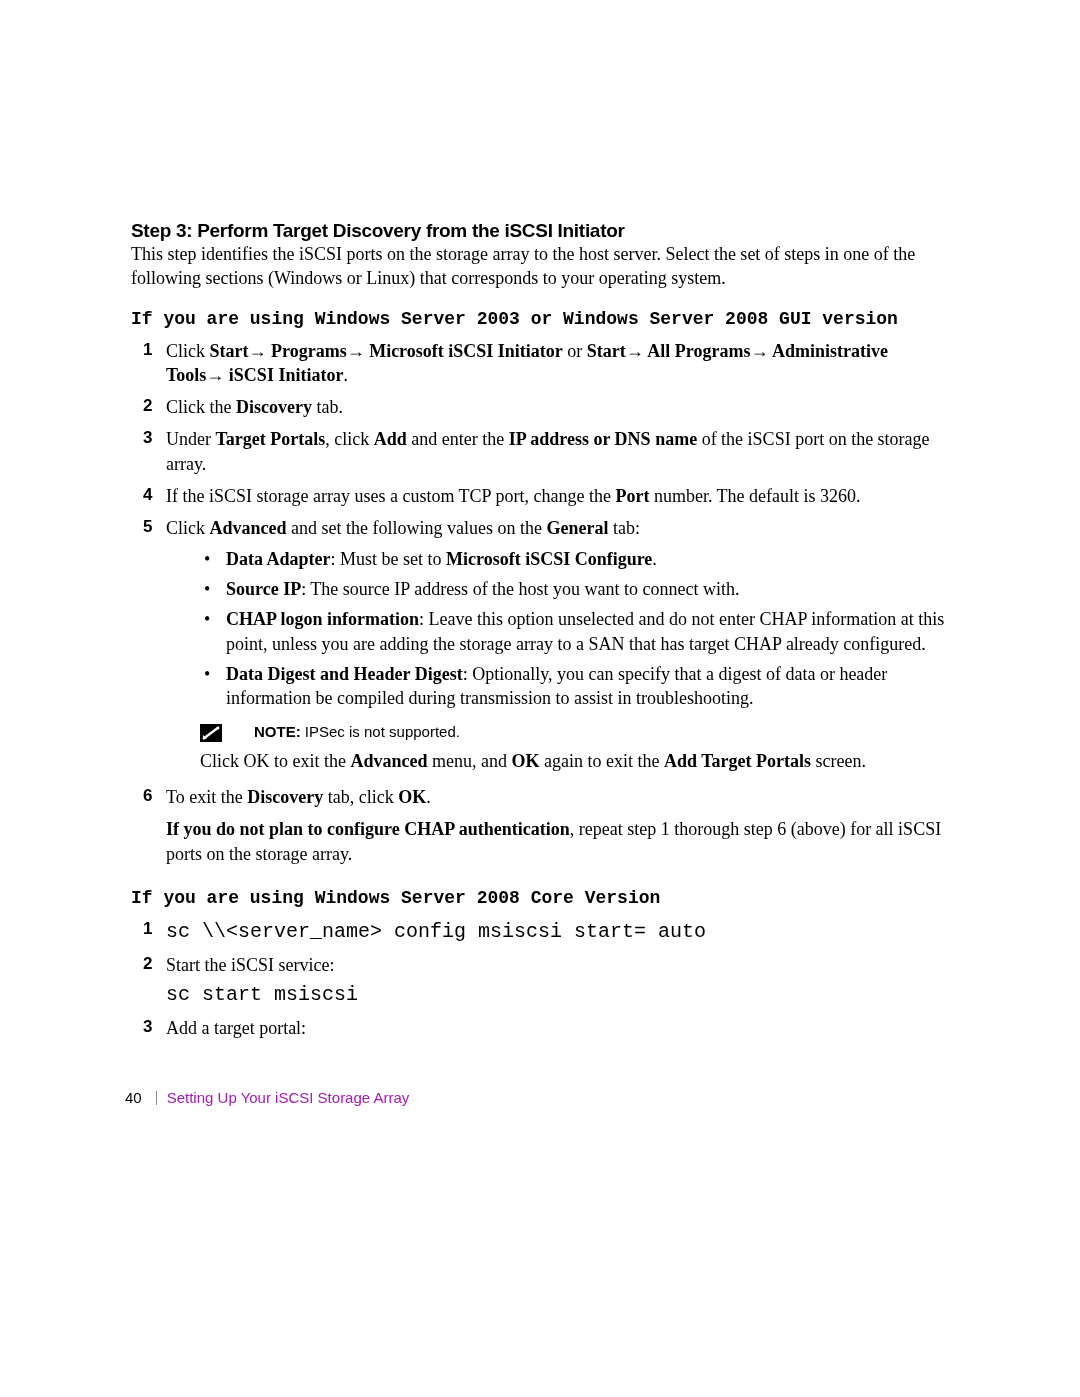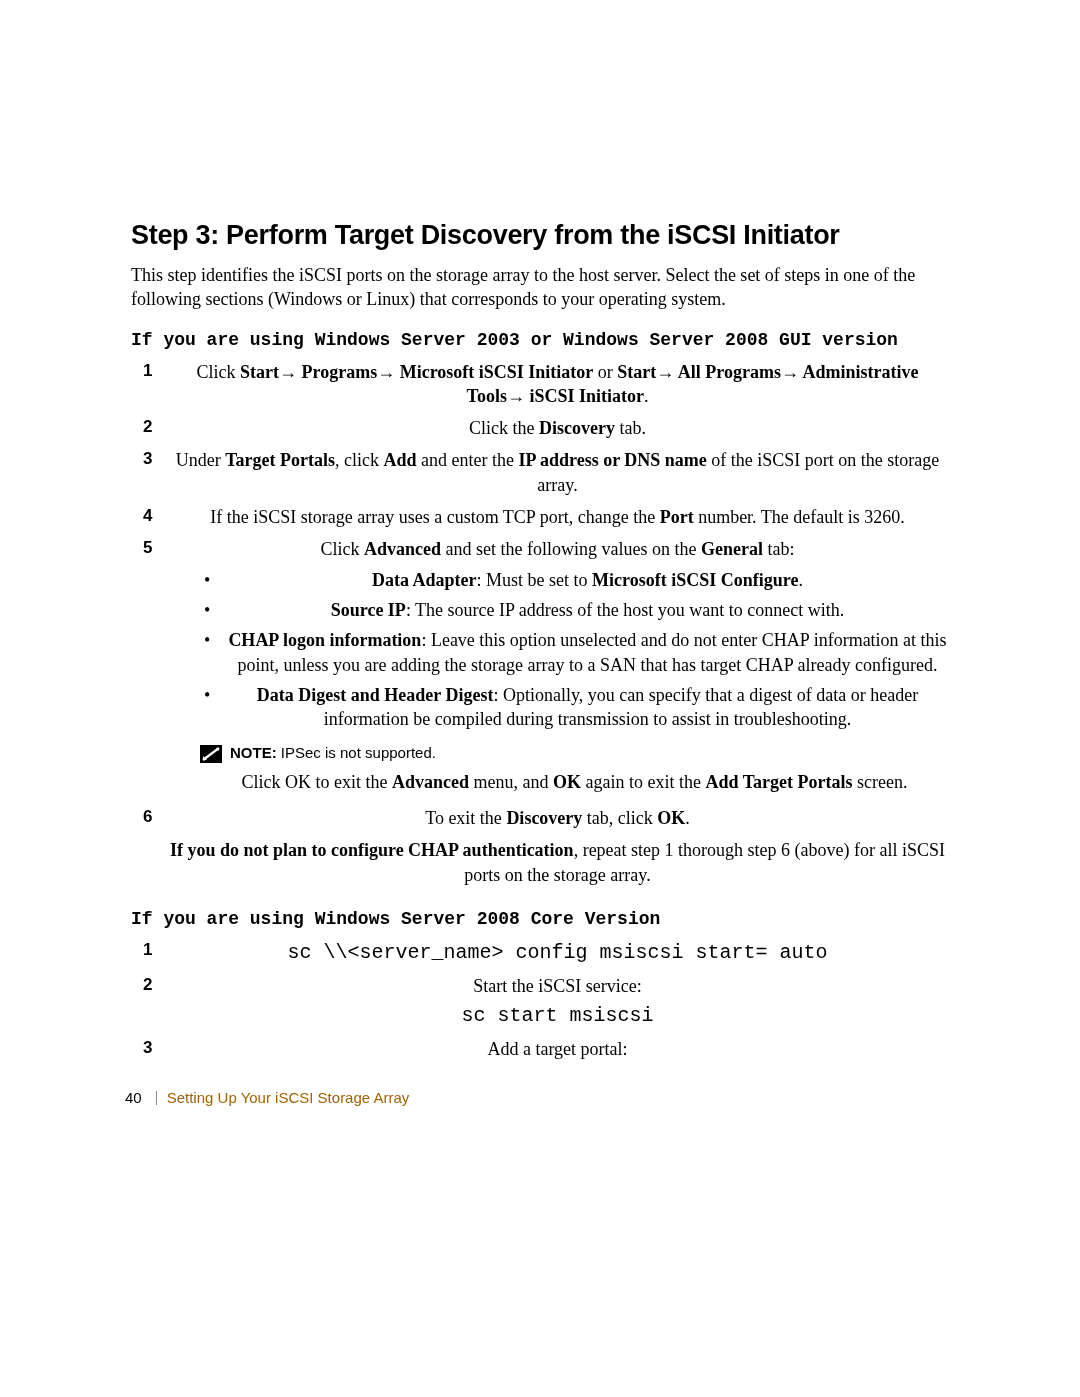--- a/index.html
+++ b/index.html
@@ -12,41 +12,40 @@
     height: 1397px;
     overflow: hidden;
   }
   .page {
     padding: 220px 131px 0 131px;
     box-sizing: border-box;
   }
   h1 {
     font-family: Arial, Helvetica, sans-serif;
     font-weight: bold;
-    font-size: 27px;
-    margin: 0 0 12px 0;
+    font-size: 19px;
+    margin: 0 0 0 0;
     letter-spacing: -0.3px;
   }
   p.intro {
     font-size: 18px;
     line-height: 1.35;
     margin: 0 0 18px 0;
   }
   h2 {
     font-family: Liberation Mono, monospace;
     font-weight: bold;
     font-size: 18px;
     margin: 14px 0 10px 0;
   }
   ol {
     list-style: none;
     margin: 0;
     padding: 0;
     counter-reset: steps;
-    text-align: center;
   }
   ol > li {
     position: relative;
     padding: 0 0 8px 35px;
     font-size: 18px;
     line-height: 1.35;
     counter-increment: steps;
   }
   ol > li::before {
     content: counter(steps);
@@ -74,20 +73,21 @@
     top: 0;
     font-size: 18px;
   }
   .note {
     display: flex;
     align-items: center;
     margin: 6px 0 6px 0;
     font-family: Arial, Helvetica, sans-serif;
     font-size: 15px;
     padding-left: 34px;
+    gap: 24px;
   }
   .note-icon {
     width: 22px;
     height: 18px;
     margin-right: 8px;
     flex-shrink: 0;
   }
   .note-text b { font-weight: bold; }
   .after-note { margin: 4px 0 4px 34px; font-size: 18px; line-height: 1.35; }
   .followup { margin: 8px 0 0 0; }
@@ -107,21 +107,21 @@
     display: flex;
     align-items: center;
   }
   .footer .pagenum { font-weight: normal; margin-right: 10px; }
   .footer .divider {
     width: 1px;
     height: 14px;
     background: #888;
     margin: 0 10px 0 4px;
   }
-  .footer .title { color: #a16207; }
+  .footer .title { color: #a21caf; }
   b { font-weight: bold; }
 </style>
 </head>
 <body>
 
 <div class="page">
   <h1>Step 3: Perform Target Discovery from the iSCSI Initiator</h1>
   <p class="intro">This step identifies the iSCSI ports on the storage array to the host server. Select the set of steps in one of the following sections (Windows or Linux) that corresponds to your operating system.</p>
 
   <h2>If you are using Windows Server 2003 or Windows Server 2008 GUI version</h2>

